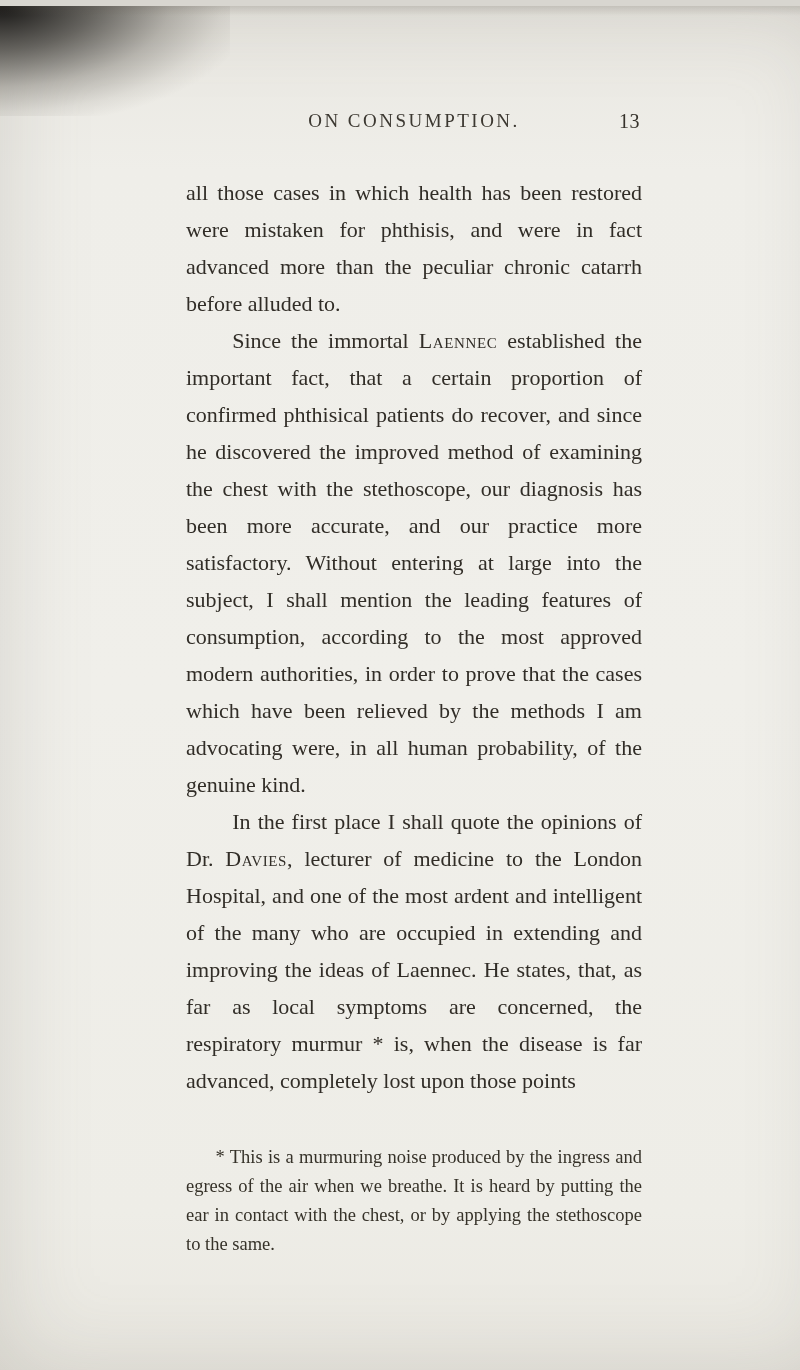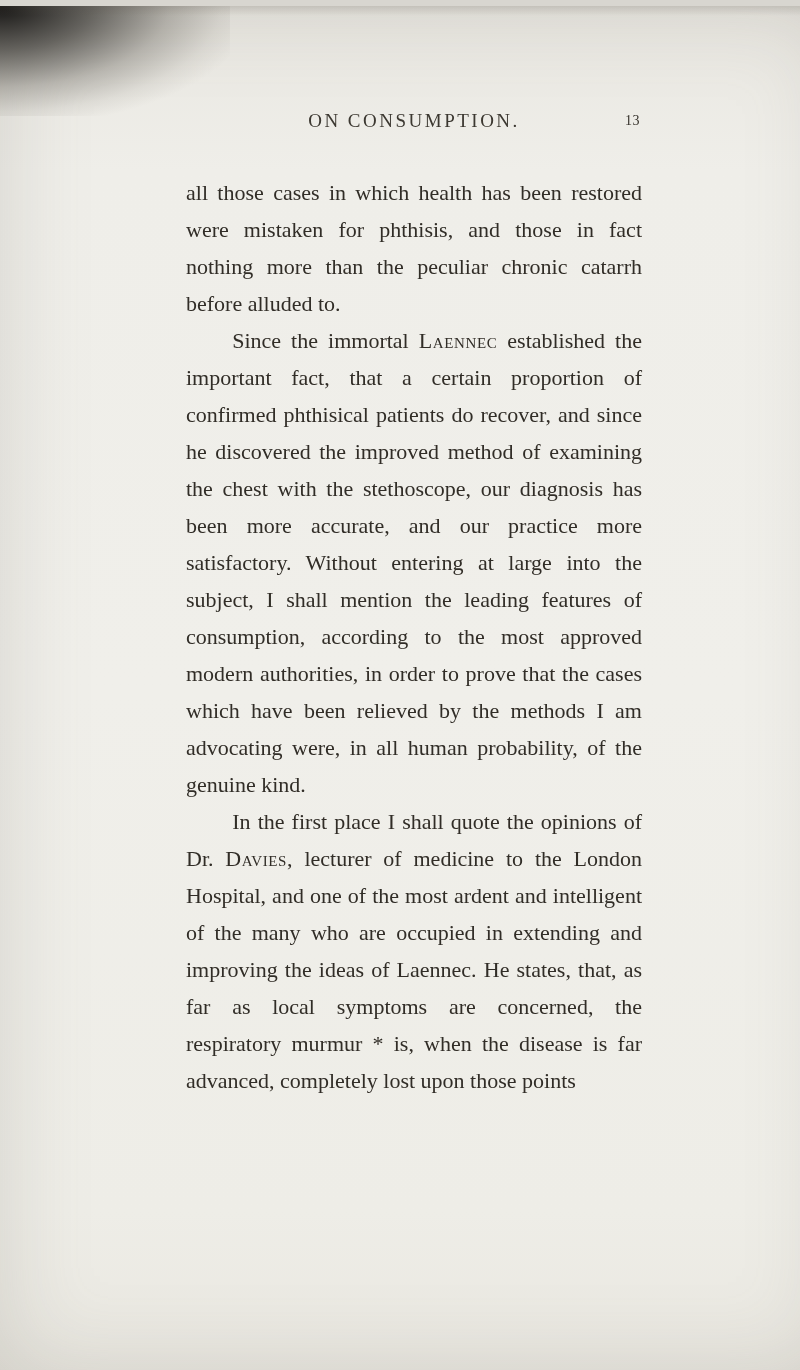--- a/index.html
+++ b/index.html
@@ -56,21 +56,21 @@
     letter-spacing: 2.5px;
     color: #3c3831;
     margin-bottom: 40px;
     white-space: nowrap;
   }
   .page-number {
     position: absolute;
     right: 2px;
     top: 0;
     letter-spacing: 0.5px;
-    font-size: 14px;
+    font-size: 20px;
     color: #36322b;
   }
   .body-text {
     font-size: 22px;
     line-height: 37px;
     text-align: justify;
     color: #312d27;
   }
   .para {
     margin: 0;
@@ -103,23 +103,27 @@
 
   <div class="text-block">
 
     <div class="header">
       <span class="running-title">ON CONSUMPTION.</span>
       <span class="page-number">13</span>
     </div>
 
     <div class="body-text">
 
-      <p class="para"><span>all those cases in which health has been restored were mistaken for phthisis, and those in fact nothing more than the peculiar chronic catarrh before alluded to.</span></p>
+      <p class="para"><span>all those cases in which health has been restored were mistaken for phthisis, and were in fact advanced more than the peculiar chronic catarrh before alluded to.</span></p>
 
       <p class="para indent"><span>Since the immortal </span><span class="smallcaps">Laennec</span><span> established the important fact, that a certain proportion of confirmed phthisical patients do recover, and since he discovered the improved method of examining the chest with the stethoscope, our diagnosis has been more accurate, and our practice more satisfactory. Without entering at large into the subject, I shall mention the leading features of consumption, according to the most approved modern authorities, in order to prove that the cases which have been relieved by the methods I am advocating were, in all human probability, of the genuine kind.</span></p>
 
       <p class="para indent"><span>In the first place I shall quote the opinions of Dr. </span><span class="smallcaps">Davies</span><span>, lecturer of medicine to the London Hospital, and one of the most ardent and intelligent of the many who are occupied in extending and improving the ideas of Laennec. He states, that, as far as </span><span class="italic">local</span><span> symptoms are concerned, the </span><span class="italic">respiratory murmur</span><span> * is, when the disease is far advanced, completely lost upon those points</span></p>
 
     </div>
 
+    <div class="footnote">
+      <span>*</span>
+      <span>This is a murmuring noise produced by the ingress and egress of the air when we breathe. It is heard by putting the ear in contact with the chest, or by applying the stethoscope to the same.</span>
+    </div>
 
   </div>
 </div>
 
 </body></html>

